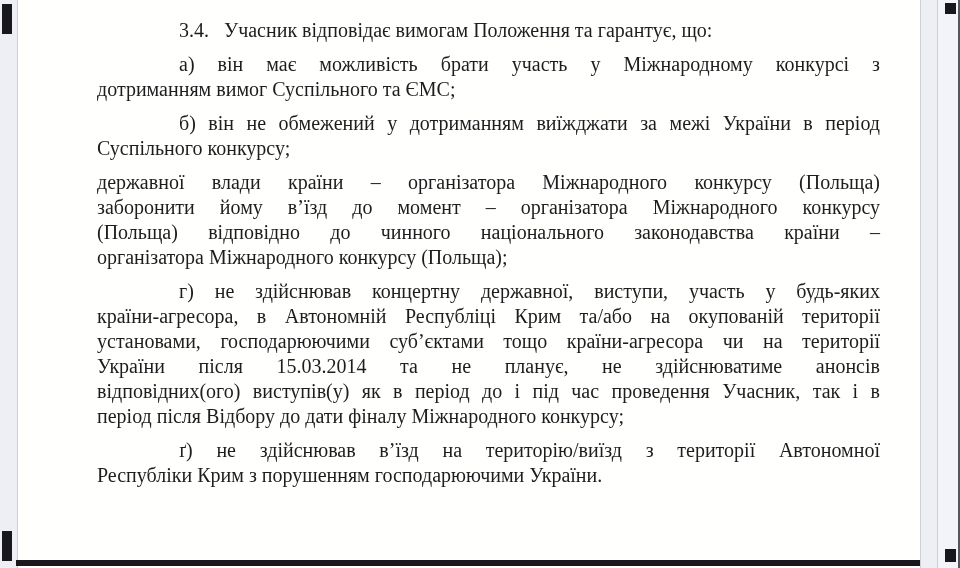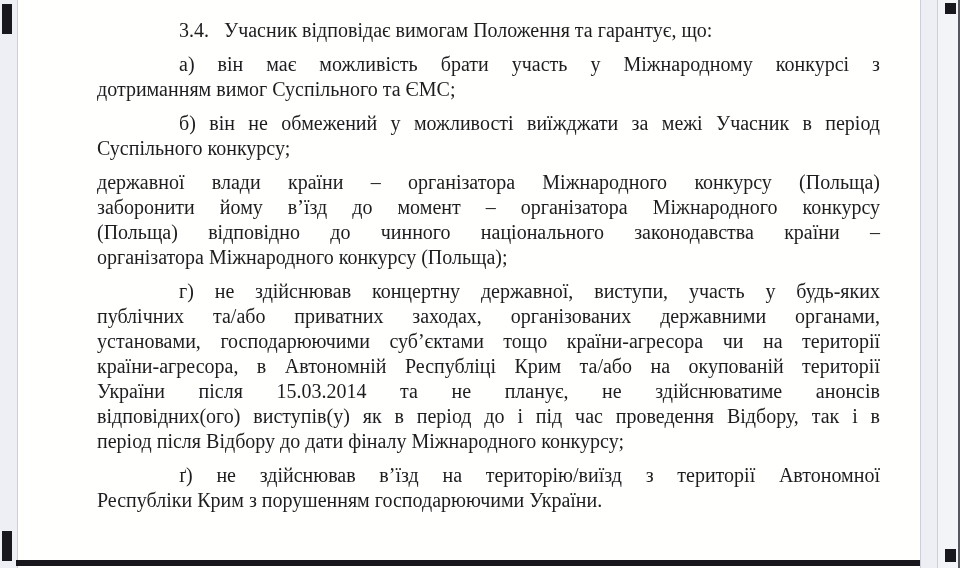--- a/index.html
+++ b/index.html
@@ -51,36 +51,35 @@
 
   <div class="doc-body">
       <div class="para">
         <div class="line first last">3.4.  Учасник відповідає вимогам Положення та гарантує, що:</div>
       </div>
       <div class="para">
         <div class="line first">а) він має можливість брати участь у Міжнародному конкурсі з</div>
         <div class="line last">дотриманням вимог Суспільного та ЄМС;</div>
       </div>
       <div class="para">
-        <div class="line first">б) він не обмежений у можливості виїжджати за межі Учасник в період</div>
+        <div class="line first">б) він не обмежений у дотриманням виїжджати за межі України в період</div>
         <div class="line last">Суспільного конкурсу;</div>
       </div>
       <div class="para">
         <div class="line">державної влади країни – організатора Міжнародного конкурсу (Польща)</div>
         <div class="line">заборонити йому в’їзд до момент – організатора Міжнародного конкурсу</div>
         <div class="line">(Польща) відповідно до чинного національного законодавства країни –</div>
         <div class="line last">організатора Міжнародного конкурсу (Польща);</div>
       </div>
       <div class="para">
         <div class="line first">г) не здійснював концертну державної, виступи, участь у будь-яких</div>
-        <div class="line">публічних та/або приватних заходах, організованих державними органами,</div>
+        <div class="line">країни-агресора, в Автономній Республіці Крим та/або на окупованій території</div>
         <div class="line">установами, господарюючими суб’єктами тощо країни-агресора чи на території</div>
-        <div class="line">країни-агресора, в Автономній Республіці Крим та/або на окупованій території</div>
         <div class="line">України після 15.03.2014 та не планує, не здійснюватиме анонсів</div>
-        <div class="line">відповідних(ого) виступів(у) як в період до і під час проведення Відбору, так і в</div>
+        <div class="line">відповідних(ого) виступів(у) як в період до і під час проведення Учасник, так і в</div>
         <div class="line last">період після Відбору до дати фіналу Міжнародного конкурсу;</div>
       </div>
       <div class="para">
         <div class="line first">ґ) не здійснював в’їзд на територію/виїзд з території Автономної</div>
         <div class="line last">Республіки Крим з порушенням господарюючими України.</div>
       </div>
     </div>
 
   <div class="photo-bottom-line"></div>
   <div class="mark mark-tl"></div>

